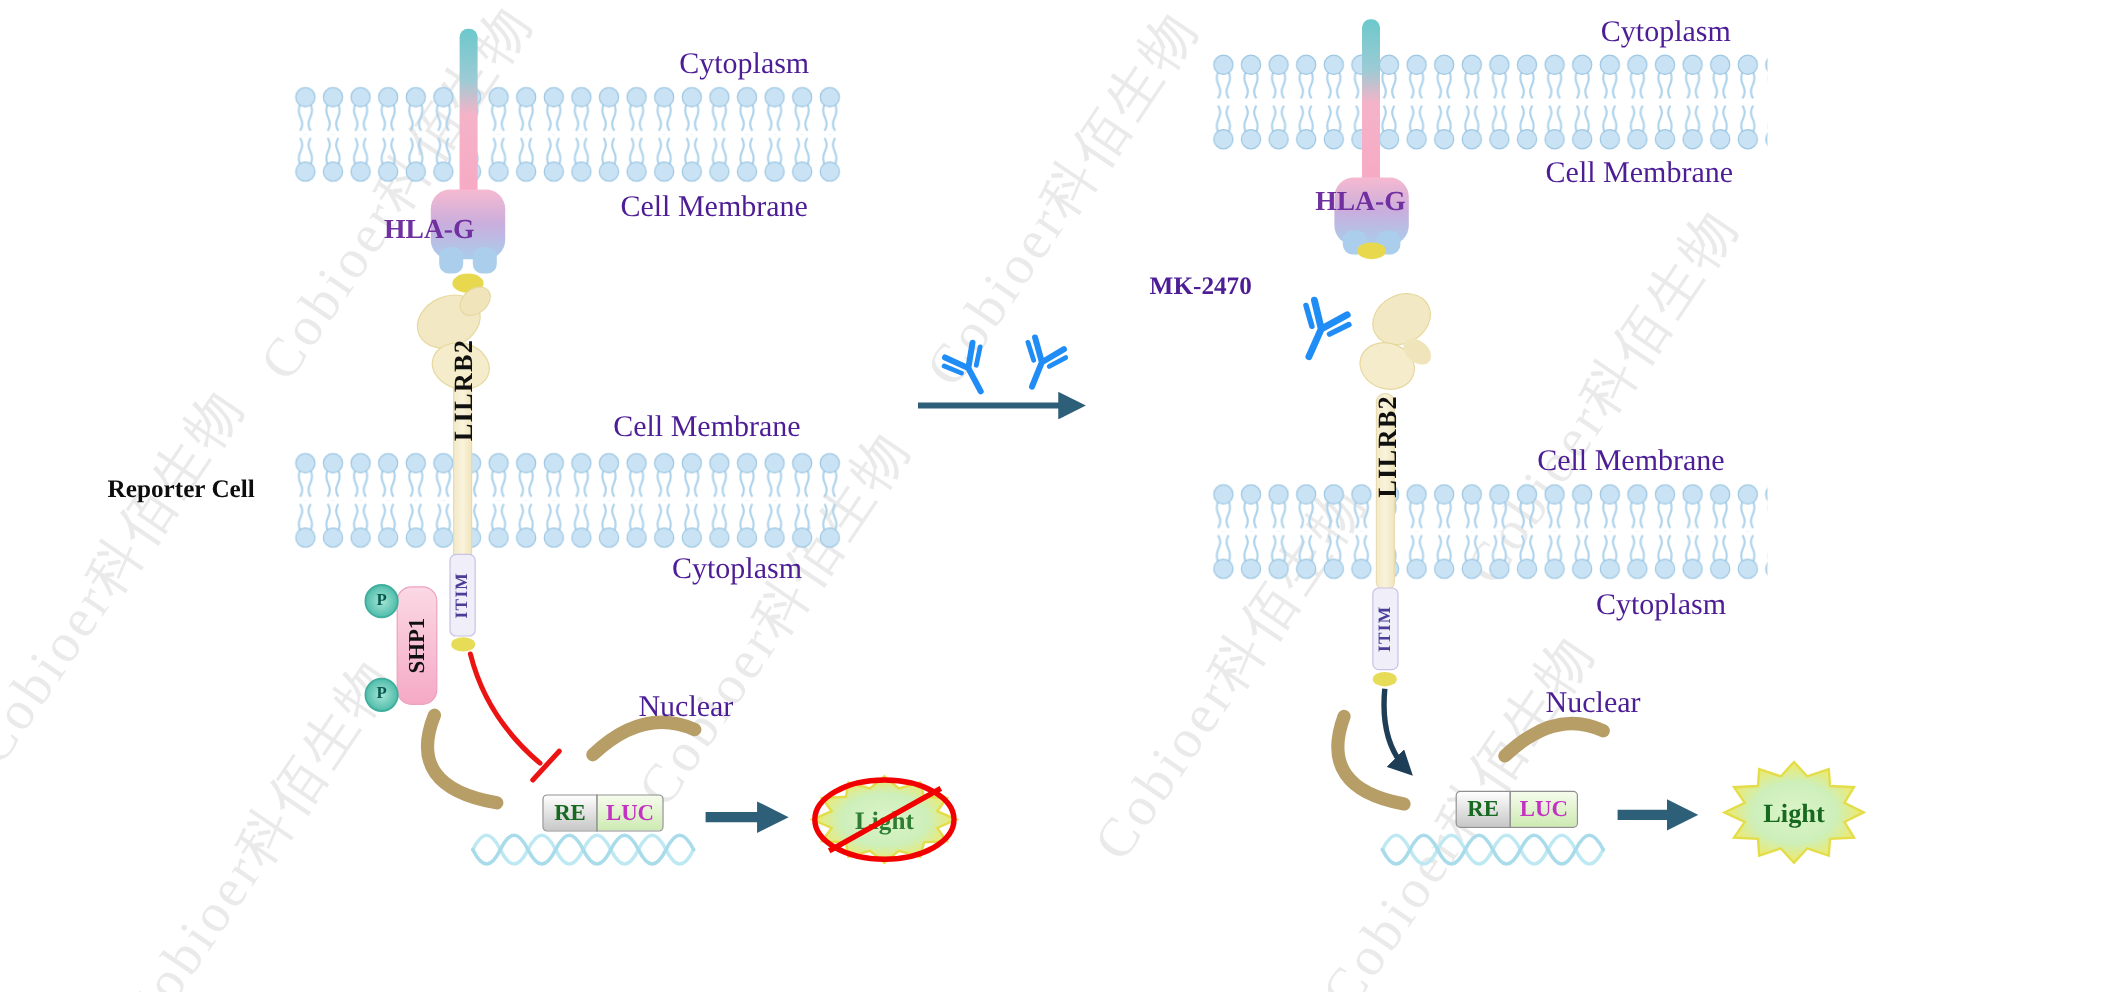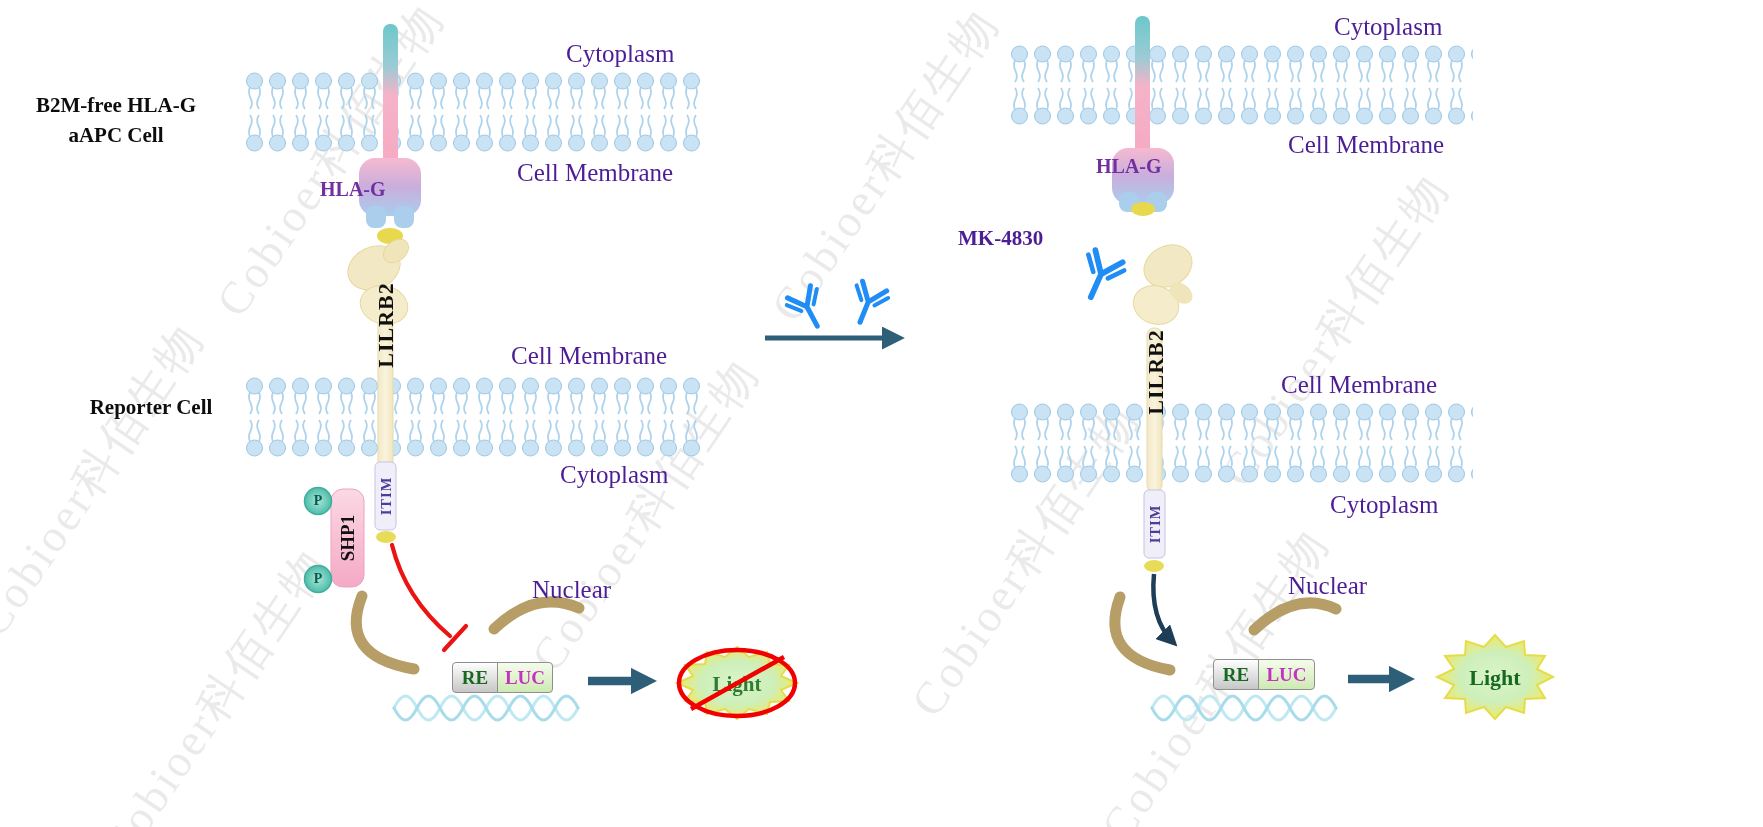--- a/index.html
+++ b/index.html
@@ -10,21 +10,21 @@
   }
   .wm {
     position:absolute; font-family:"Liberation Serif", serif; font-size:46px;
     letter-spacing:3px; color:rgba(125,125,125,0.16);
     transform:translate(-50%,-50%) rotate(-56deg); white-space:nowrap; z-index:1;
   }
   .svg-layer { position:absolute; left:0; top:0; z-index:2; }
   .top-layer { position:absolute; left:0; top:0; z-index:5; pointer-events:none; }
   .lbl { position:absolute; font-size:25px; color:#4c1d95; white-space:nowrap; z-index:4; }
   .lbl.bold { font-weight:bold; font-size:21px; }
-  .lbl.purple { font-weight:bold; font-size:20px; color:#7030a0; }
+  .lbl.purple { font-weight:bold; font-size:23px; color:#7030a0; }
   .biglbl {
     position:absolute; text-align:center; font-weight:bold; font-size:21px;
     line-height:30px; color:#0d0d0d; z-index:4;
   }
   .vtext {
     position:absolute; transform:translate(-50%,-50%) rotate(-90deg);
     font-weight:bold; white-space:nowrap; z-index:4; color:#101010;
   }
   .vtext.receptor { font-size:22px; letter-spacing:1px; }
   .vtext.itim { font-size:14.5px; color:#4a3e98; letter-spacing:1px; }
@@ -220,29 +220,25 @@
   <div class="lbl" style="left:511px; top:342px;">Cell Membrane</div>
   <div class="lbl" style="left:560px; top:461px;">Cytoplasm</div>
   <div class="lbl" style="left:532px; top:576px;">Nuclear</div>
 
   <div class="lbl" style="left:1334px; top:13px;">Cytoplasm</div>
   <div class="lbl" style="left:1288px; top:131px;">Cell Membrane</div>
   <div class="lbl" style="left:1281px; top:371px;">Cell Membrane</div>
   <div class="lbl" style="left:1330px; top:491px;">Cytoplasm</div>
   <div class="lbl" style="left:1288px; top:572px;">Nuclear</div>
 
-  <div class="biglbl" style="left:18px; top:90px; width:196px;">
-    <div>B2M-free HLA-G</div>
-    <div>aAPC Cell</div>
-  </div>
   <div class="biglbl" style="left:38px; top:392px; width:226px;">
     <div>Reporter Cell</div>
   </div>
 
-  <div class="lbl bold" style="left:958px; top:226px;">MK-4830</div>
+  <div class="lbl bold" style="left:958px; top:226px;">MK-2470</div>
 
   <div class="lbl purple" style="left:320px; top:178px;">HLA-G</div>
   <div class="lbl purple" style="left:1096px; top:155px;">HLA-G</div>
 
   <div class="vtext receptor" style="left:386px; top:325px;">LILRB2</div>
   <div class="vtext receptor" style="left:1156px; top:372px;">LILRB2</div>
 
   <div class="vtext itim" style="left:386px; top:496px;">ITIM</div>
   <div class="vtext itim" style="left:1155px; top:524px;">ITIM</div>
 

